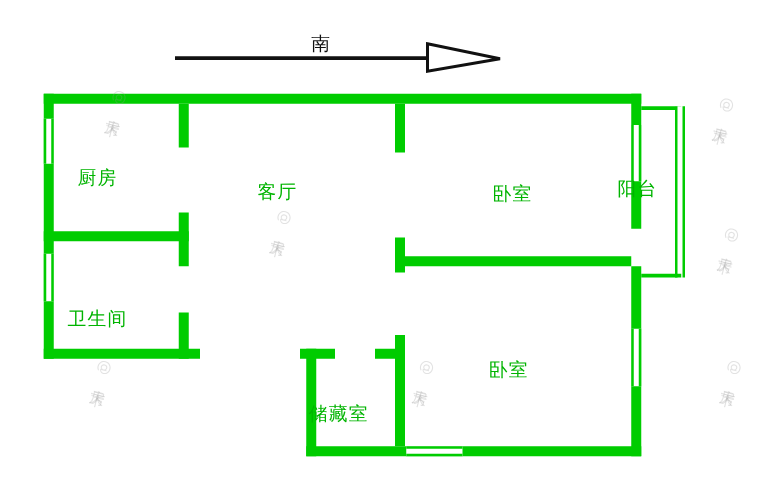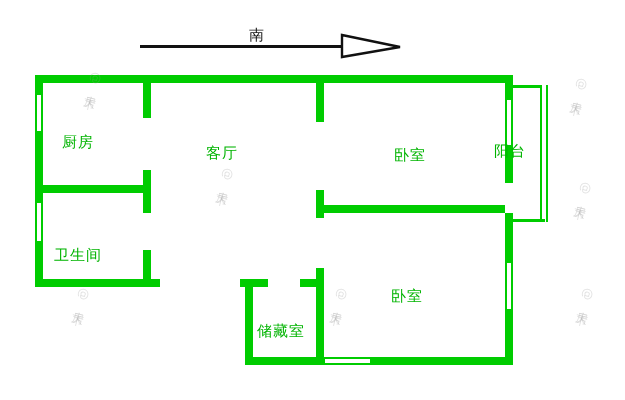--- a/index.html
+++ b/index.html
@@ -69,21 +69,21 @@
   <div class="thin" style="left:513px;top:85px;width:32px;height:3px"></div>
   <div class="win-v" style="left:540px;top:85px;width:8px;height:137px"></div>
   <div class="thin" style="left:513px;top:219px;width:32px;height:3px"></div>
 
   <span class="room-label" style="left:62px;top:133px">厨房</span>
   <span class="room-label" style="left:206px;top:144px">客厅</span>
   <span class="room-label" style="left:394px;top:146px">卧室</span>
   <span class="room-label" style="left:494px;top:142px">阳台</span>
   <span class="room-label" style="left:54px;top:246px">卫生间</span>
   <span class="room-label" style="left:391px;top:287px">卧室</span>
-  <span class="room-label" style="left:257px;top:322px">储藏室</span>
+  <span class="room-label" style="left:247px;top:322px">储藏室</span>
 
   <span class="wm" style="left:86px;top:72px">@房天下</span>
   <span class="wm" style="left:572px;top:78px">@房天下</span>
   <span class="wm" style="left:218px;top:168px">@房天下</span>
   <span class="wm" style="left:576px;top:182px">@房天下</span>
   <span class="wm" style="left:74px;top:288px">@房天下</span>
   <span class="wm" style="left:332px;top:288px">@房天下</span>
   <span class="wm" style="left:578px;top:288px">@房天下</span>
 
 </div>

